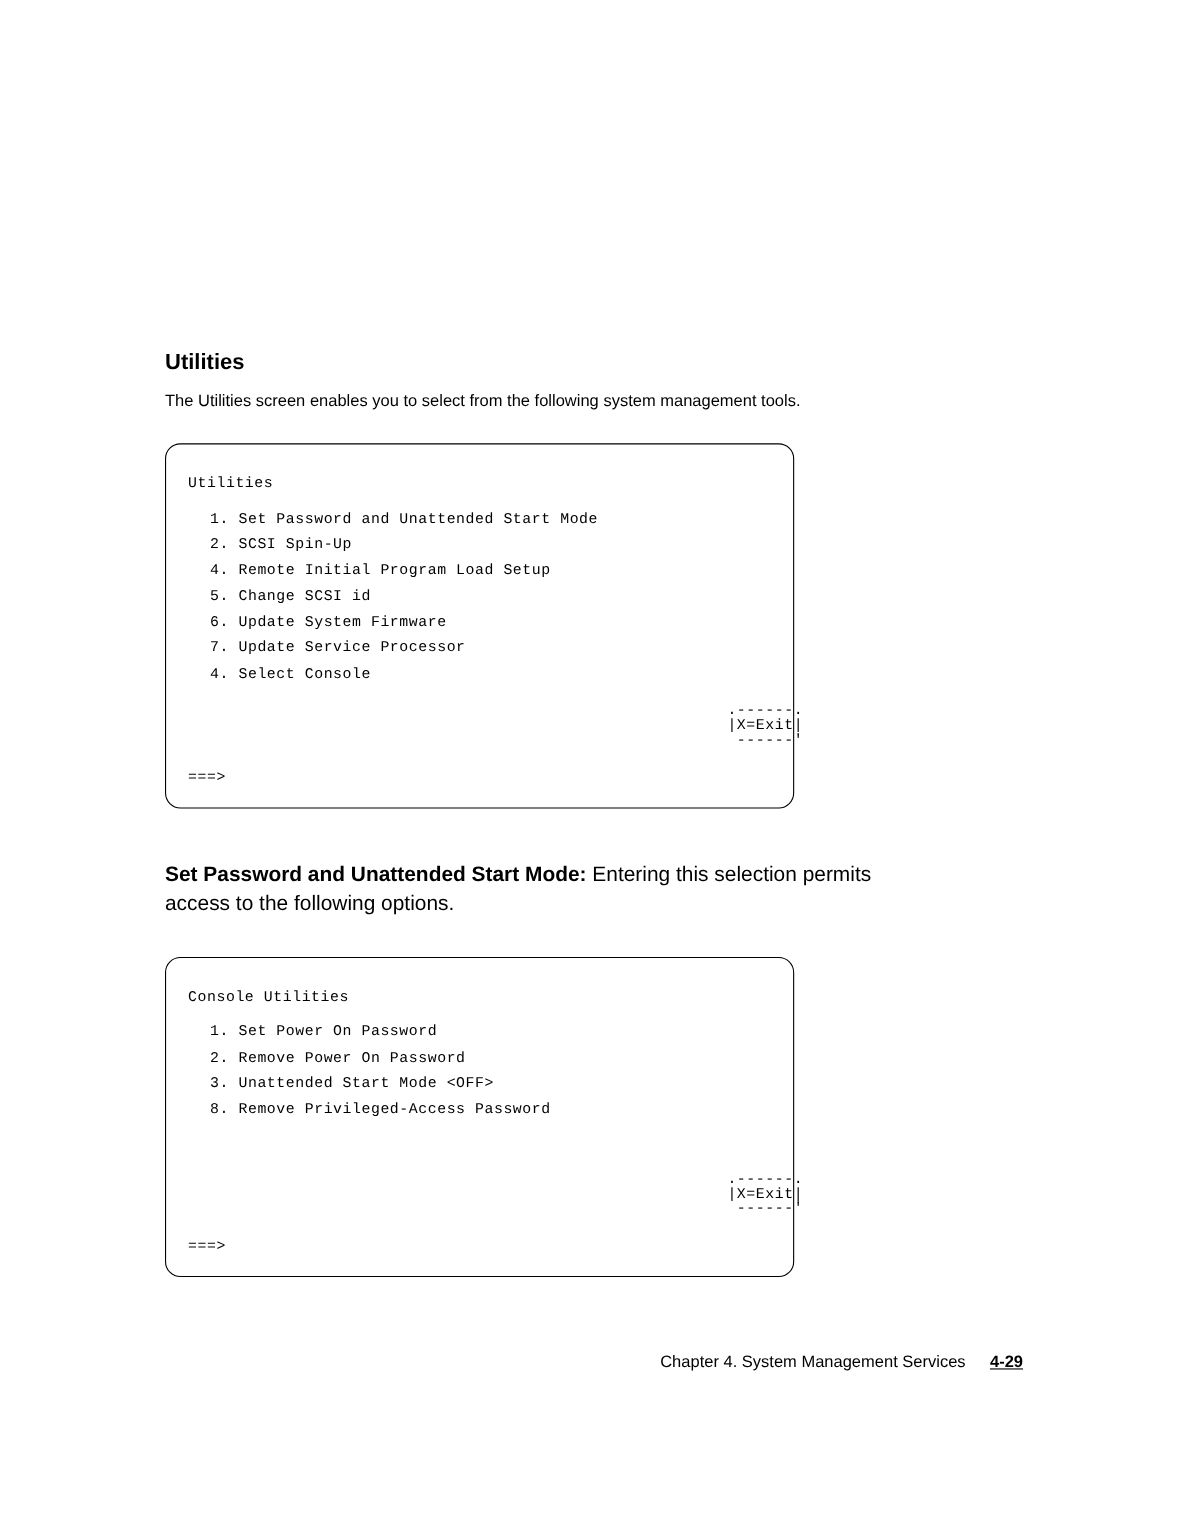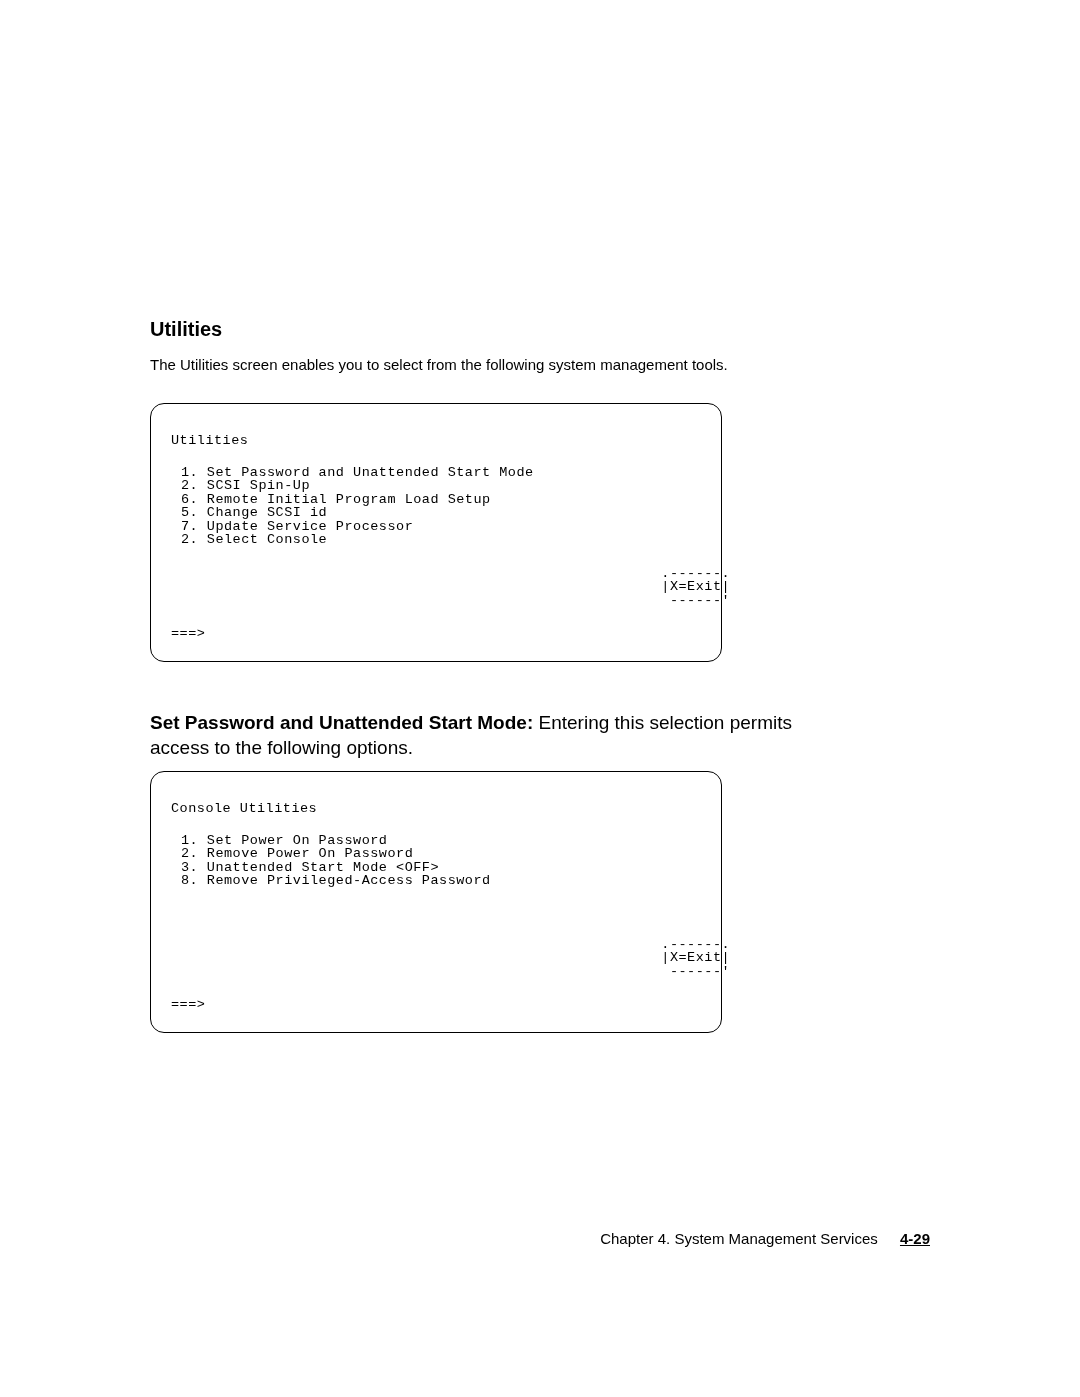--- a/index.html
+++ b/index.html
@@ -46,34 +46,34 @@
     white-space: pre;
     letter-spacing: 0.5px;
   }
   .mono-block {
     margin: 0;
   }
   .mono-title {
     margin: 0 0 18px 0;
   }
   .mono-item {
-    margin: 0;
+    margin: 10px;
     padding-left: 10px;
   }
   .exit-row {
     margin-top: 20px;
     display: block;
   }
   .prompt-row {
     margin-top: 20px;
   }
   .sub-heading-line {
     font-size: 19px;
     line-height: 1.35;
-    margin: 0 0 10px 0;
+    margin: 0 0 35px 0;
   }
   .sub-heading {
     font-weight: bold;
   }
   .footer {
     position: absolute;
     right: 150px;
     bottom: 150px;
     font-size: 15px;
     white-space: nowrap;
@@ -93,24 +93,25 @@
 <div class="page">
   <div class="content">
 
     <h2 class="section-heading">Utilities</h2>
     <p class="intro">The Utilities screen enables you to select from the following system management tools.</p>
 
     <div class="terminal-box">
       <pre class="mono mono-title">Utilities</pre>
       <pre class="mono mono-item">1. Set Password and Unattended Start Mode</pre>
       <pre class="mono mono-item">2. SCSI Spin-Up</pre>
-      <pre class="mono mono-item">6. Remote Initial Program Load Setup</pre>
+      <pre class="mono mono-item">4. Remote Initial Program Load Setup</pre>
       <pre class="mono mono-item">5. Change SCSI id</pre>
+      <pre class="mono mono-item">6. Update System Firmware</pre>
       <pre class="mono mono-item">7. Update Service Processor</pre>
-      <pre class="mono mono-item">2. Select Console</pre>
+      <pre class="mono mono-item">4. Select Console</pre>
       <div class="exit-row">
         <pre class="mono mono-block">                                                         .------.</pre>
         <pre class="mono mono-block">                                                         |X=Exit|</pre>
         <pre class="mono mono-block">                                                          ------'</pre>
       </div>
       <pre class="mono mono-block prompt-row">===&gt;</pre>
     </div>
 
     <p class="sub-heading-line">
       <span class="sub-heading">Set Password and Unattended Start Mode:</span><span>   Entering this selection permits access to the following options.</span>

